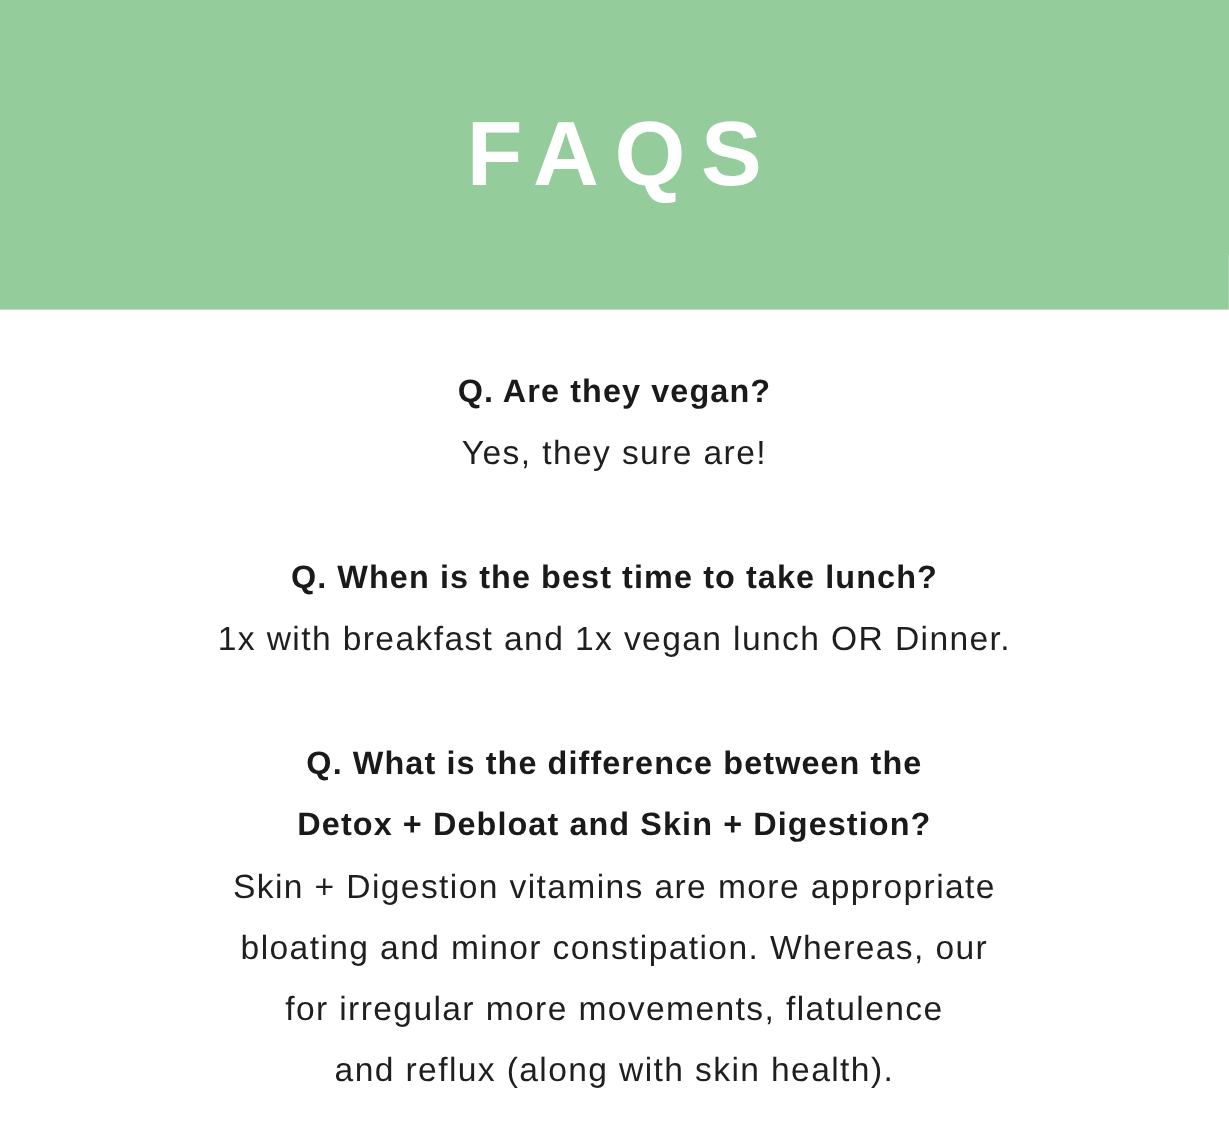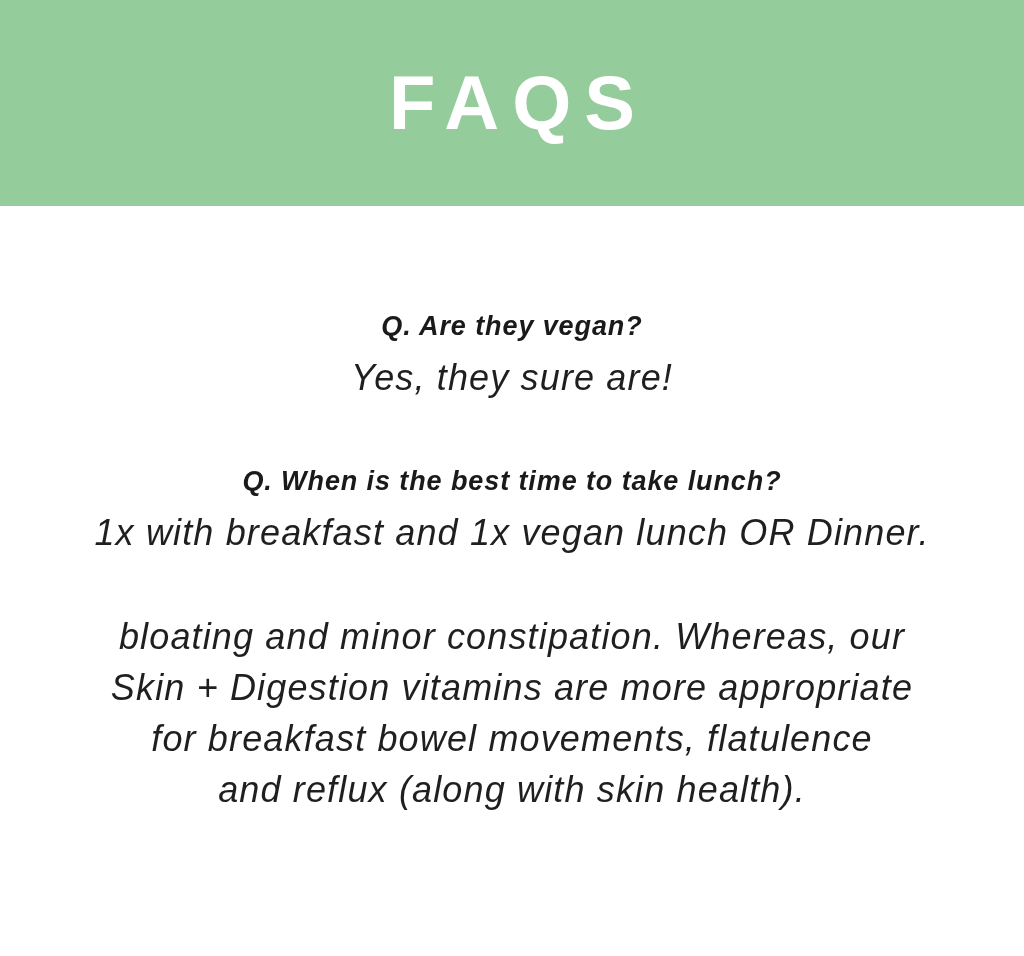--- a/index.html
+++ b/index.html
@@ -21,21 +21,21 @@
     height: 956px;
     background: #ffffff;
   }
 
   
   .header-band {
     position: absolute;
     top: 0;
     left: 0;
     width: 1024px;
-    height: 206px;
+    height: 258px;
     background: #95cc9c;
     display: flex;
     align-items: center;
     justify-content: center;
   }
 
   .header-title {
     color: #ffffff;
     font-family: "Liberation Sans", sans-serif;
     font-weight: bold;
@@ -75,31 +75,30 @@
     letter-spacing: 0.9px;
     line-height: 51px;
     margin: 0;
     padding: 0;
   }
 
   .faq-answer {
     color: #1f1f1f;
     font-family: "Liberation Sans", sans-serif;
     font-weight: normal;
-    font-size: 36px;
+    font-size: 28px;
     letter-spacing: 1.15px;
     line-height: 51px;
     margin: 0;
     padding: 0;
   }
 
   .faq-line {
     display: block;
     white-space: nowrap;
-    font-style: italic;
   }
 
   
   #faq-block-0 {
     margin-top: 48px;
   }
 </style>
 </head>
 <body>
 
@@ -120,22 +119,26 @@
       </div>
       <div class="faq-block" id="faq-block-1">
         <p class="faq-question">
           <span class="faq-line">Q. When is the best time to take lunch?</span>
         </p>
         <p class="faq-answer">
           <span class="faq-line">1x with breakfast and 1x vegan lunch OR Dinner.</span>
         </p>
       </div>
       <div class="faq-block" id="faq-block-2">
+        <p class="faq-question">
+          <span class="faq-line">Q. What is the difference between the</span>
+          <span class="faq-line">Detox + Debloat and Skin + Digestion?</span>
+        </p>
         <p class="faq-answer">
+          <span class="faq-line">Skin + Digestion vitamins are more appropriate</span>
           <span class="faq-line">bloating and minor constipation. Whereas, our</span>
-          <span class="faq-line">Skin + Digestion vitamins are more appropriate</span>
-          <span class="faq-line">for breakfast bowel movements, flatulence</span>
+          <span class="faq-line">for irregular more movements, flatulence</span>
           <span class="faq-line">and reflux (along with skin health).</span>
         </p>
       </div>
     </div>
 
 </div>
 
 </body></html>

